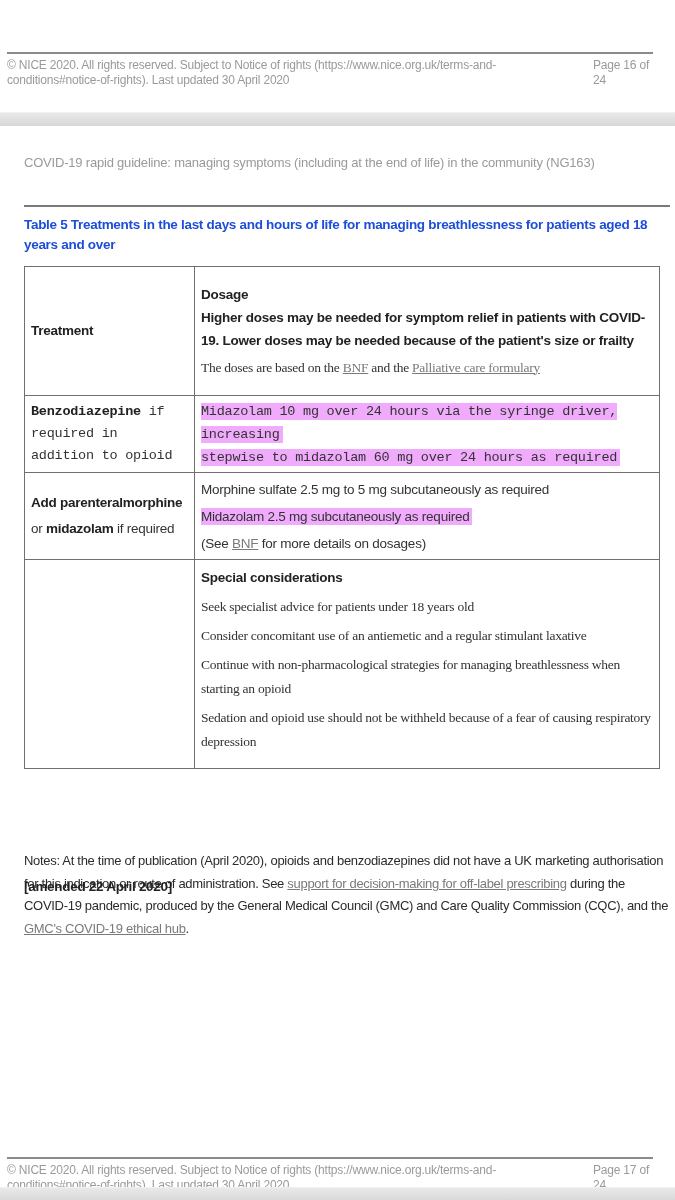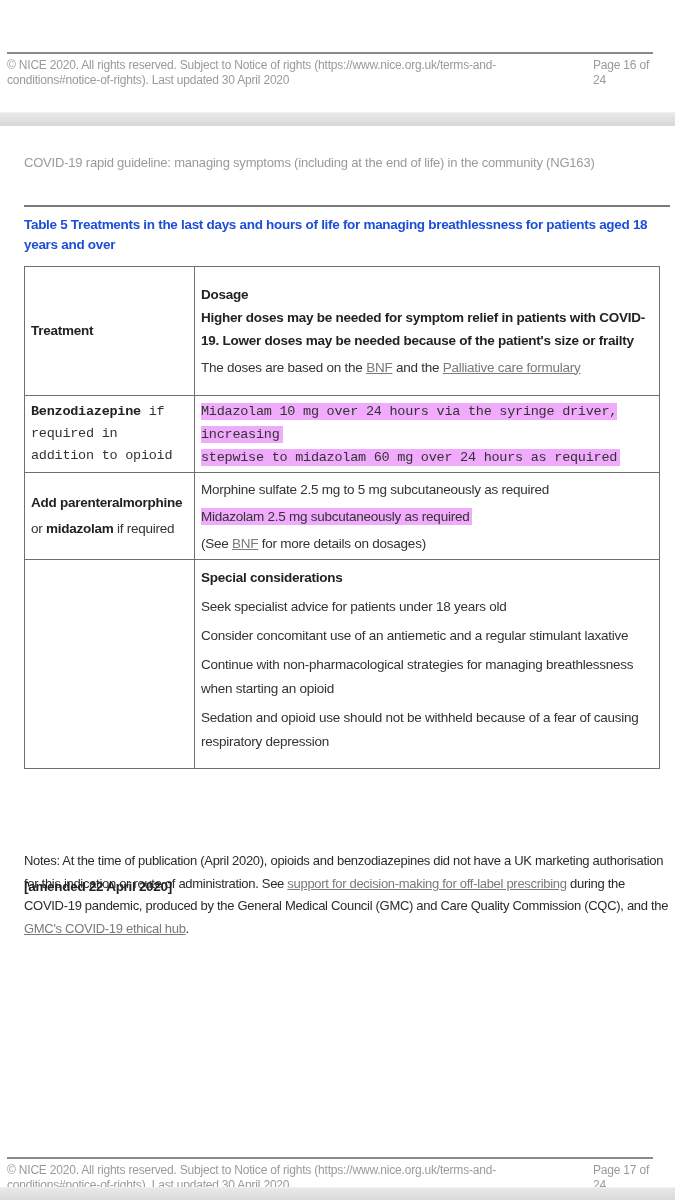--- a/index.html
+++ b/index.html
@@ -50,21 +50,21 @@
       border: 1.5px solid #6f6f6f;
       vertical-align: middle;
       padding: 0 6px;
     }
     table.tx td.c1 { width: 157px; margin-top: 32px; }
     table.tx td.c2 { }
     .b { font-weight: bold; color: #222; }
     .lnk { color: #7a7a7a; text-decoration: underline; }
     .hl { background: #f0abfc; padding: 1px 3px 1px 0; }
     .para { margin: 0; }
-    .sp { margin-top: 5px; }
+    .sp { margin-top: 5px; font-family: Liberation Serif, serif; }
     .notes {
       left: 24px; width: 645px; top: 850px;
       font-size: 13px; line-height: 22.5px; color: #2b2b2b;
       letter-spacing: -0.3px;
     }
     .amended {
       left: 24px; top: 877px; font-size: 13.5px; line-height: 20px;
       font-weight: bold; color: #222; letter-spacing: -0.3px;
     }
   </style>

